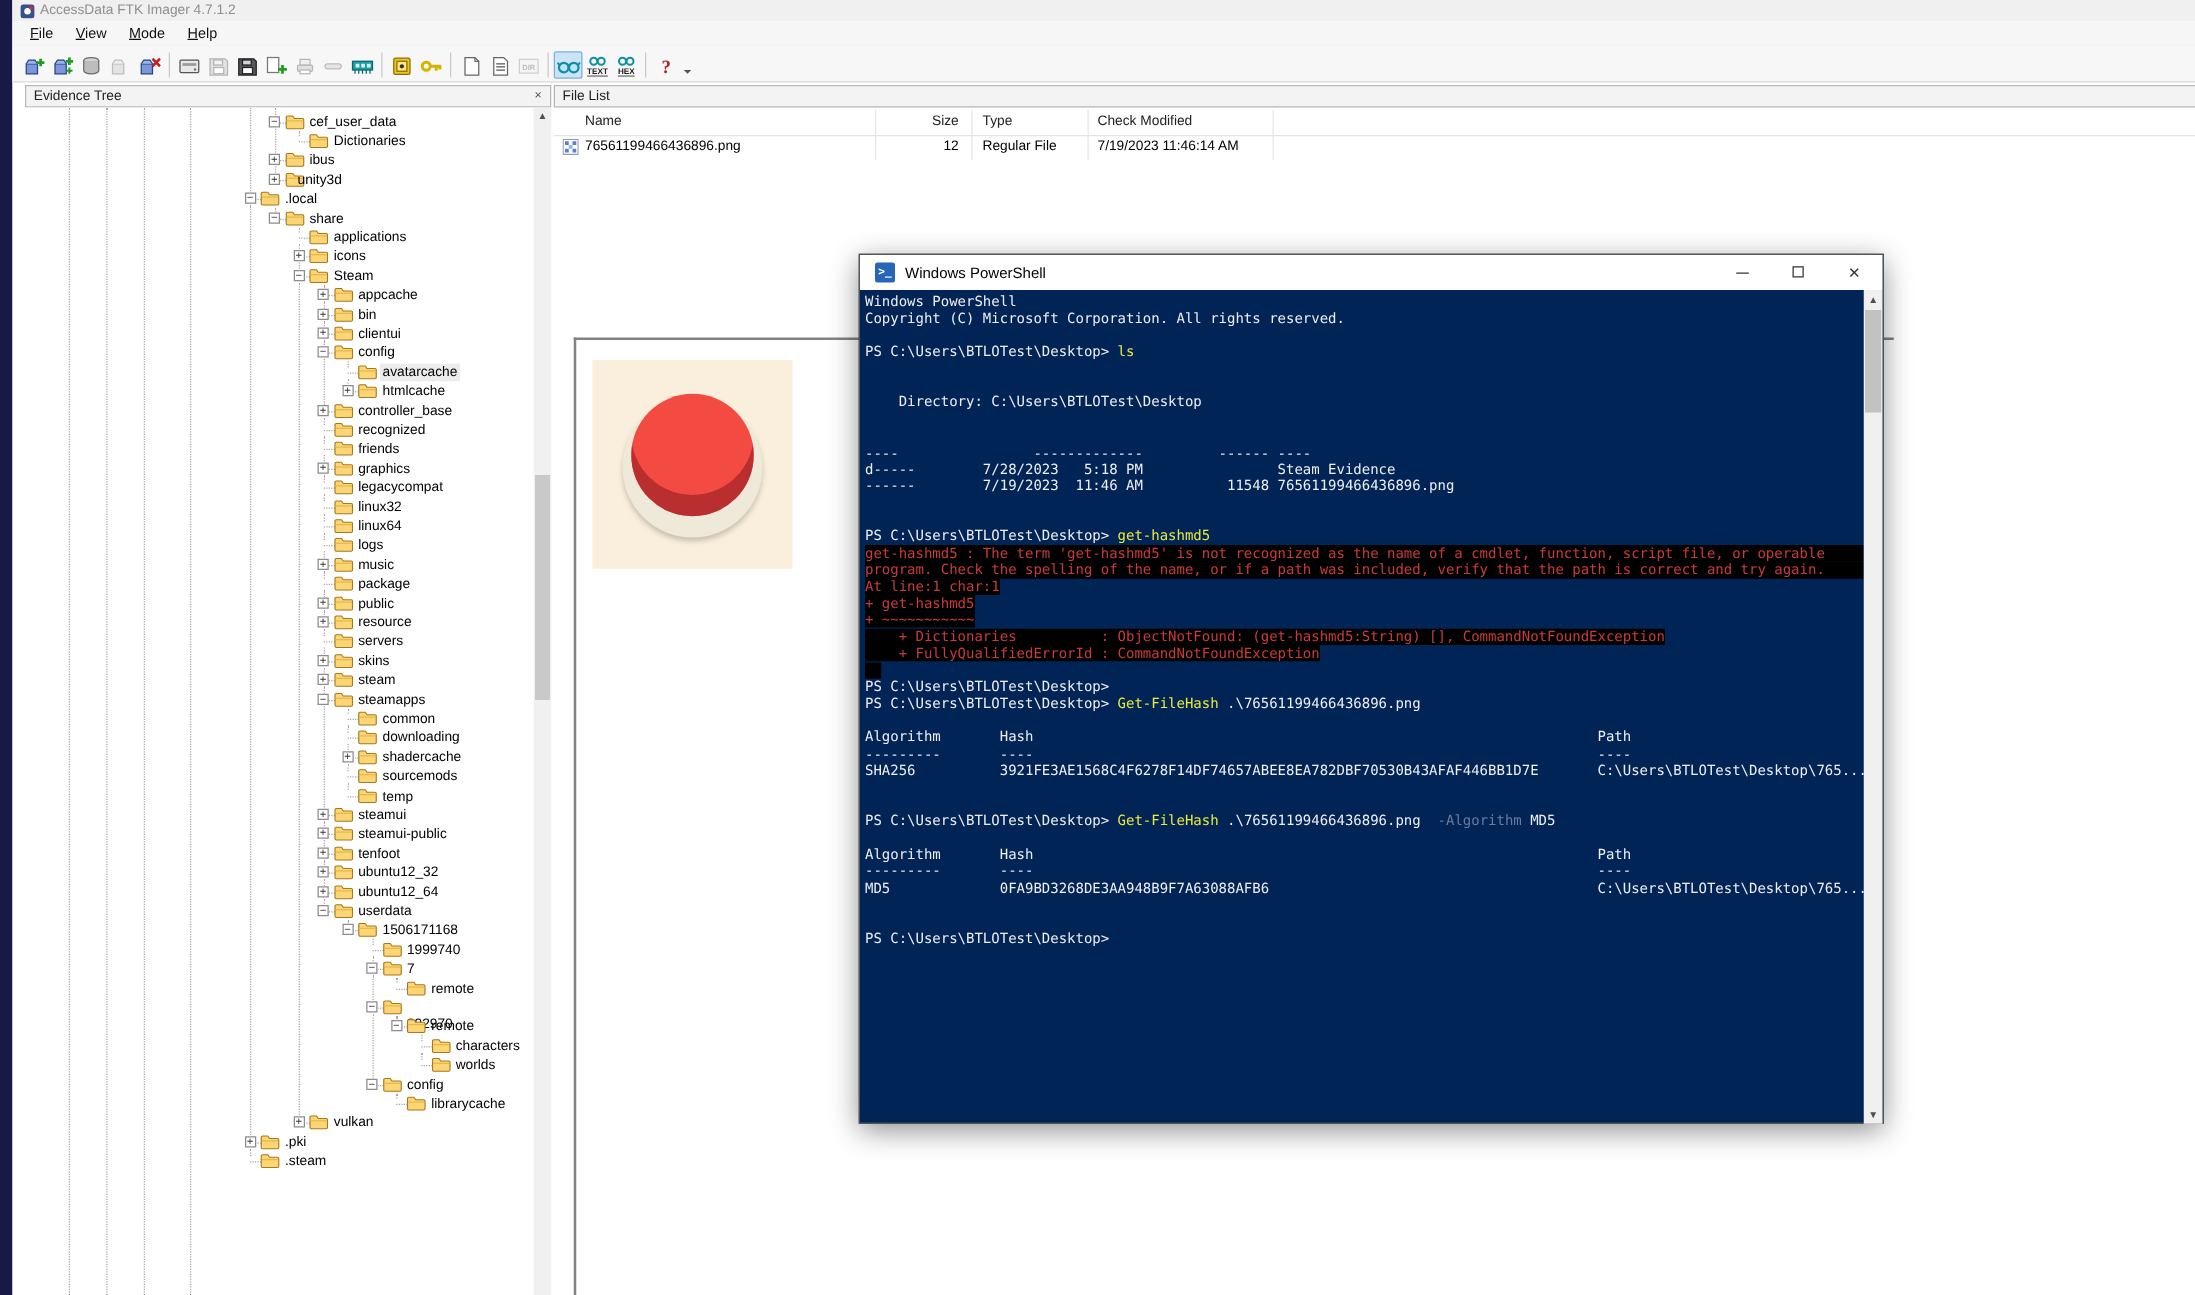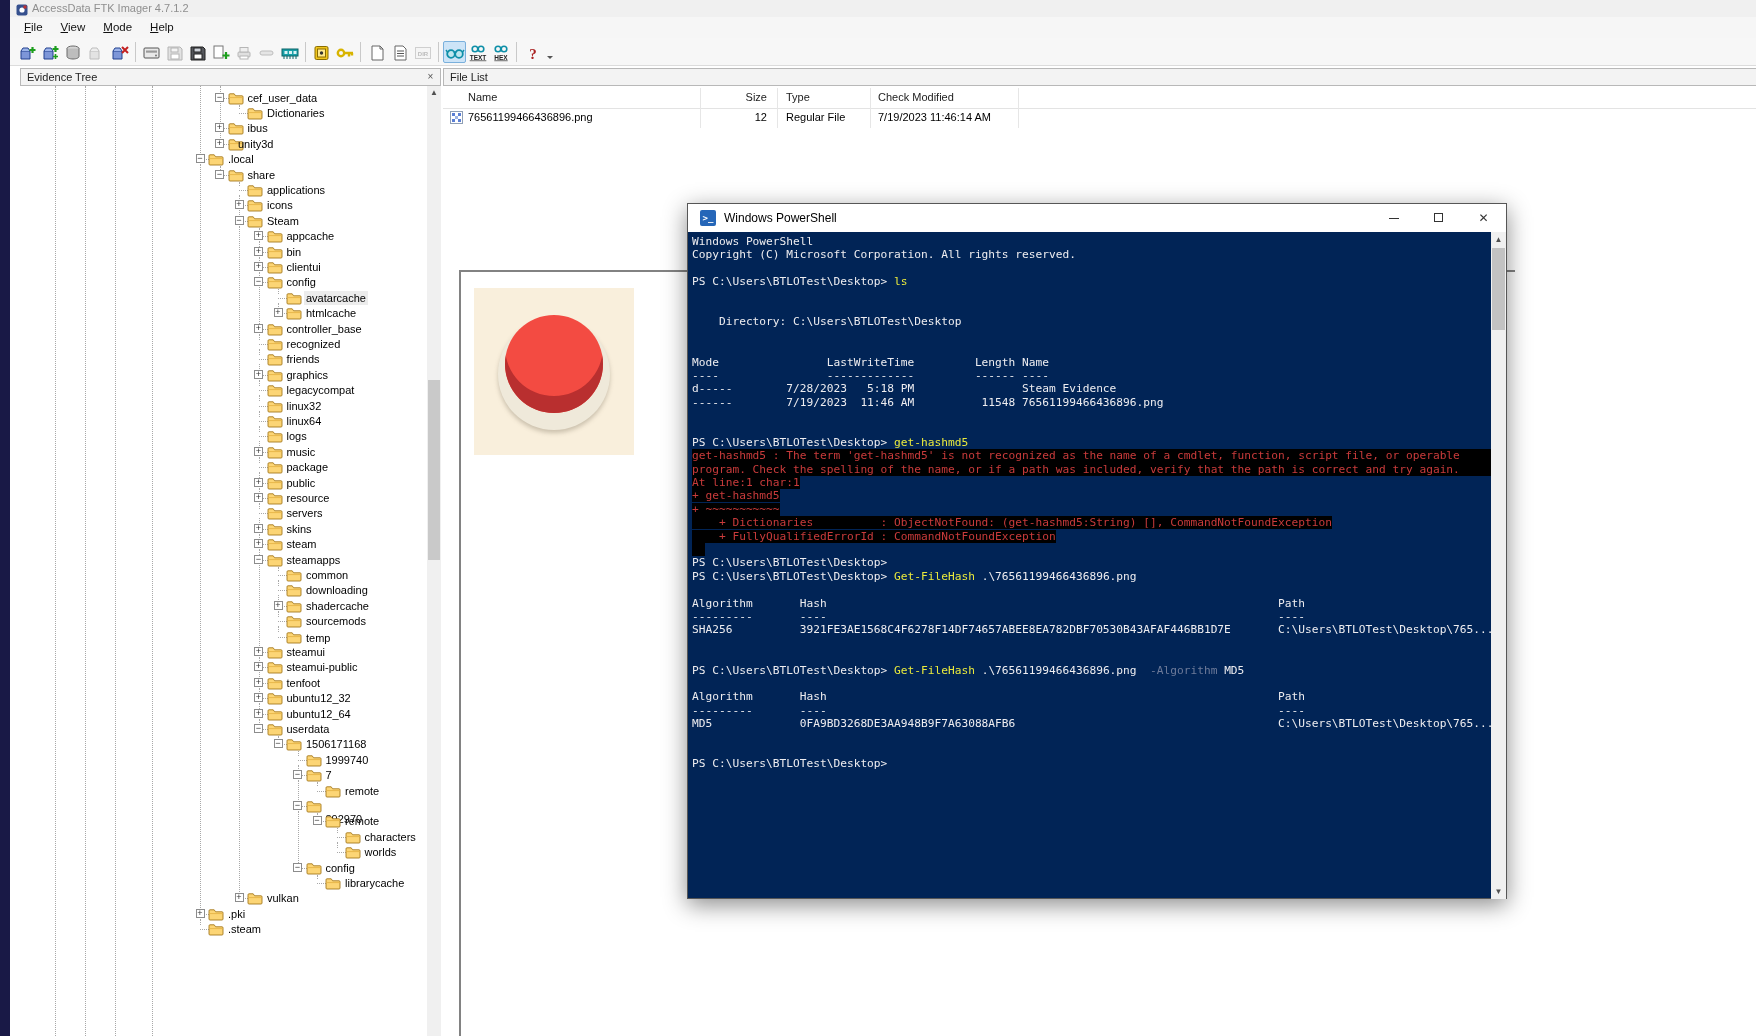--- a/index.html
+++ b/index.html
@@ -675,21 +675,20 @@
     <div id="term">
         <div class="tline"><span>Windows PowerShell</span></div>
         <div class="tline"><span>Copyright (C) Microsoft Corporation. All rights reserved.</span></div>
         <div class="tline">&nbsp;</div>
         <div class="tline"><span>PS C:\Users\BTLOTest\Desktop&gt; </span><span class="c-y">ls</span></div>
         <div class="tline">&nbsp;</div>
         <div class="tline">&nbsp;</div>
         <div class="tline"><span>    Directory: C:\Users\BTLOTest\Desktop</span></div>
         <div class="tline">&nbsp;</div>
         <div class="tline">&nbsp;</div>
-        <div class="tline"><span>Mode                LastWriteTime         Length Name</span></div>
         <div class="tline"><span>----                -------------         ------ ----</span></div>
         <div class="tline"><span>d-----        7/28/2023   5:18 PM                Steam Evidence</span></div>
         <div class="tline"><span>------        7/19/2023  11:46 AM          11548 76561199466436896.png</span></div>
         <div class="tline">&nbsp;</div>
         <div class="tline">&nbsp;</div>
         <div class="tline"><span>PS C:\Users\BTLOTest\Desktop&gt; </span><span class="c-y">get-hashmd5</span></div>
         <div class="tline fullblk"><span class="c-e">get-hashmd5 : The term 'get-hashmd5' is not recognized as the name of a cmdlet, function, script file, or operable</span></div>
         <div class="tline fullblk"><span class="c-e">program. Check the spelling of the name, or if a path was included, verify that the path is correct and try again.</span></div>
         <div class="tline"><span class="c-e">At line:1 char:1</span></div>
         <div class="tline"><span class="c-e">+ get-hashmd5</span></div>

